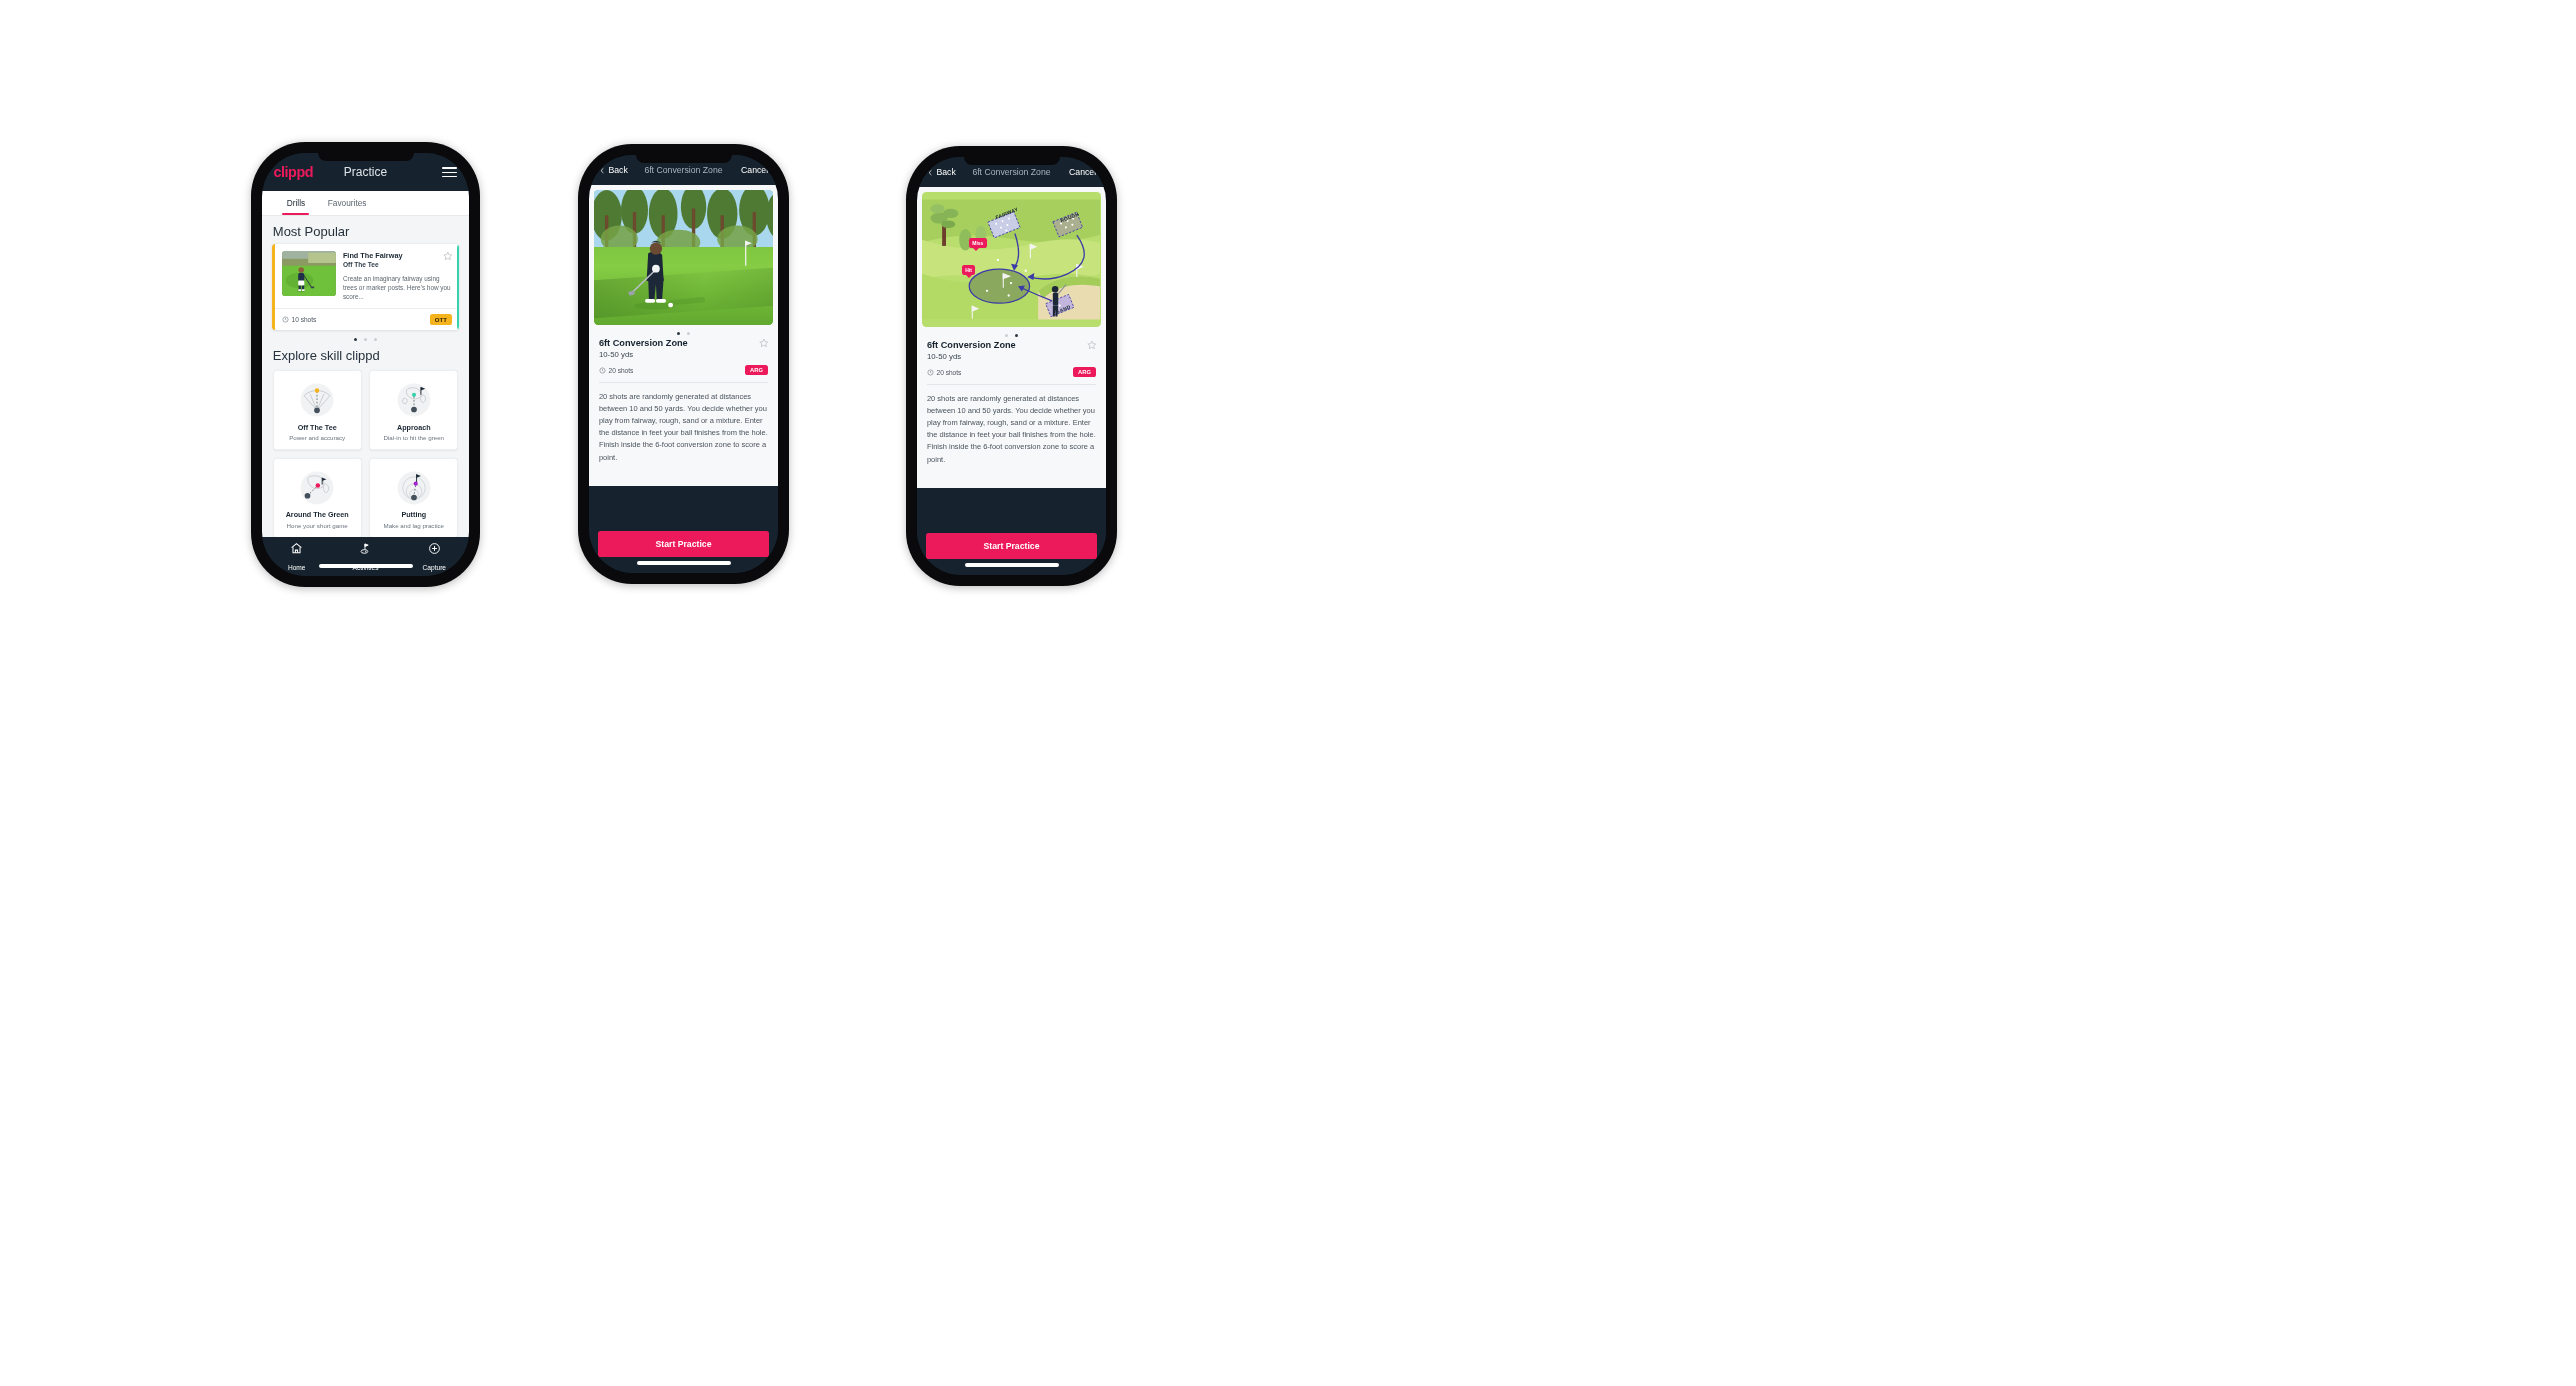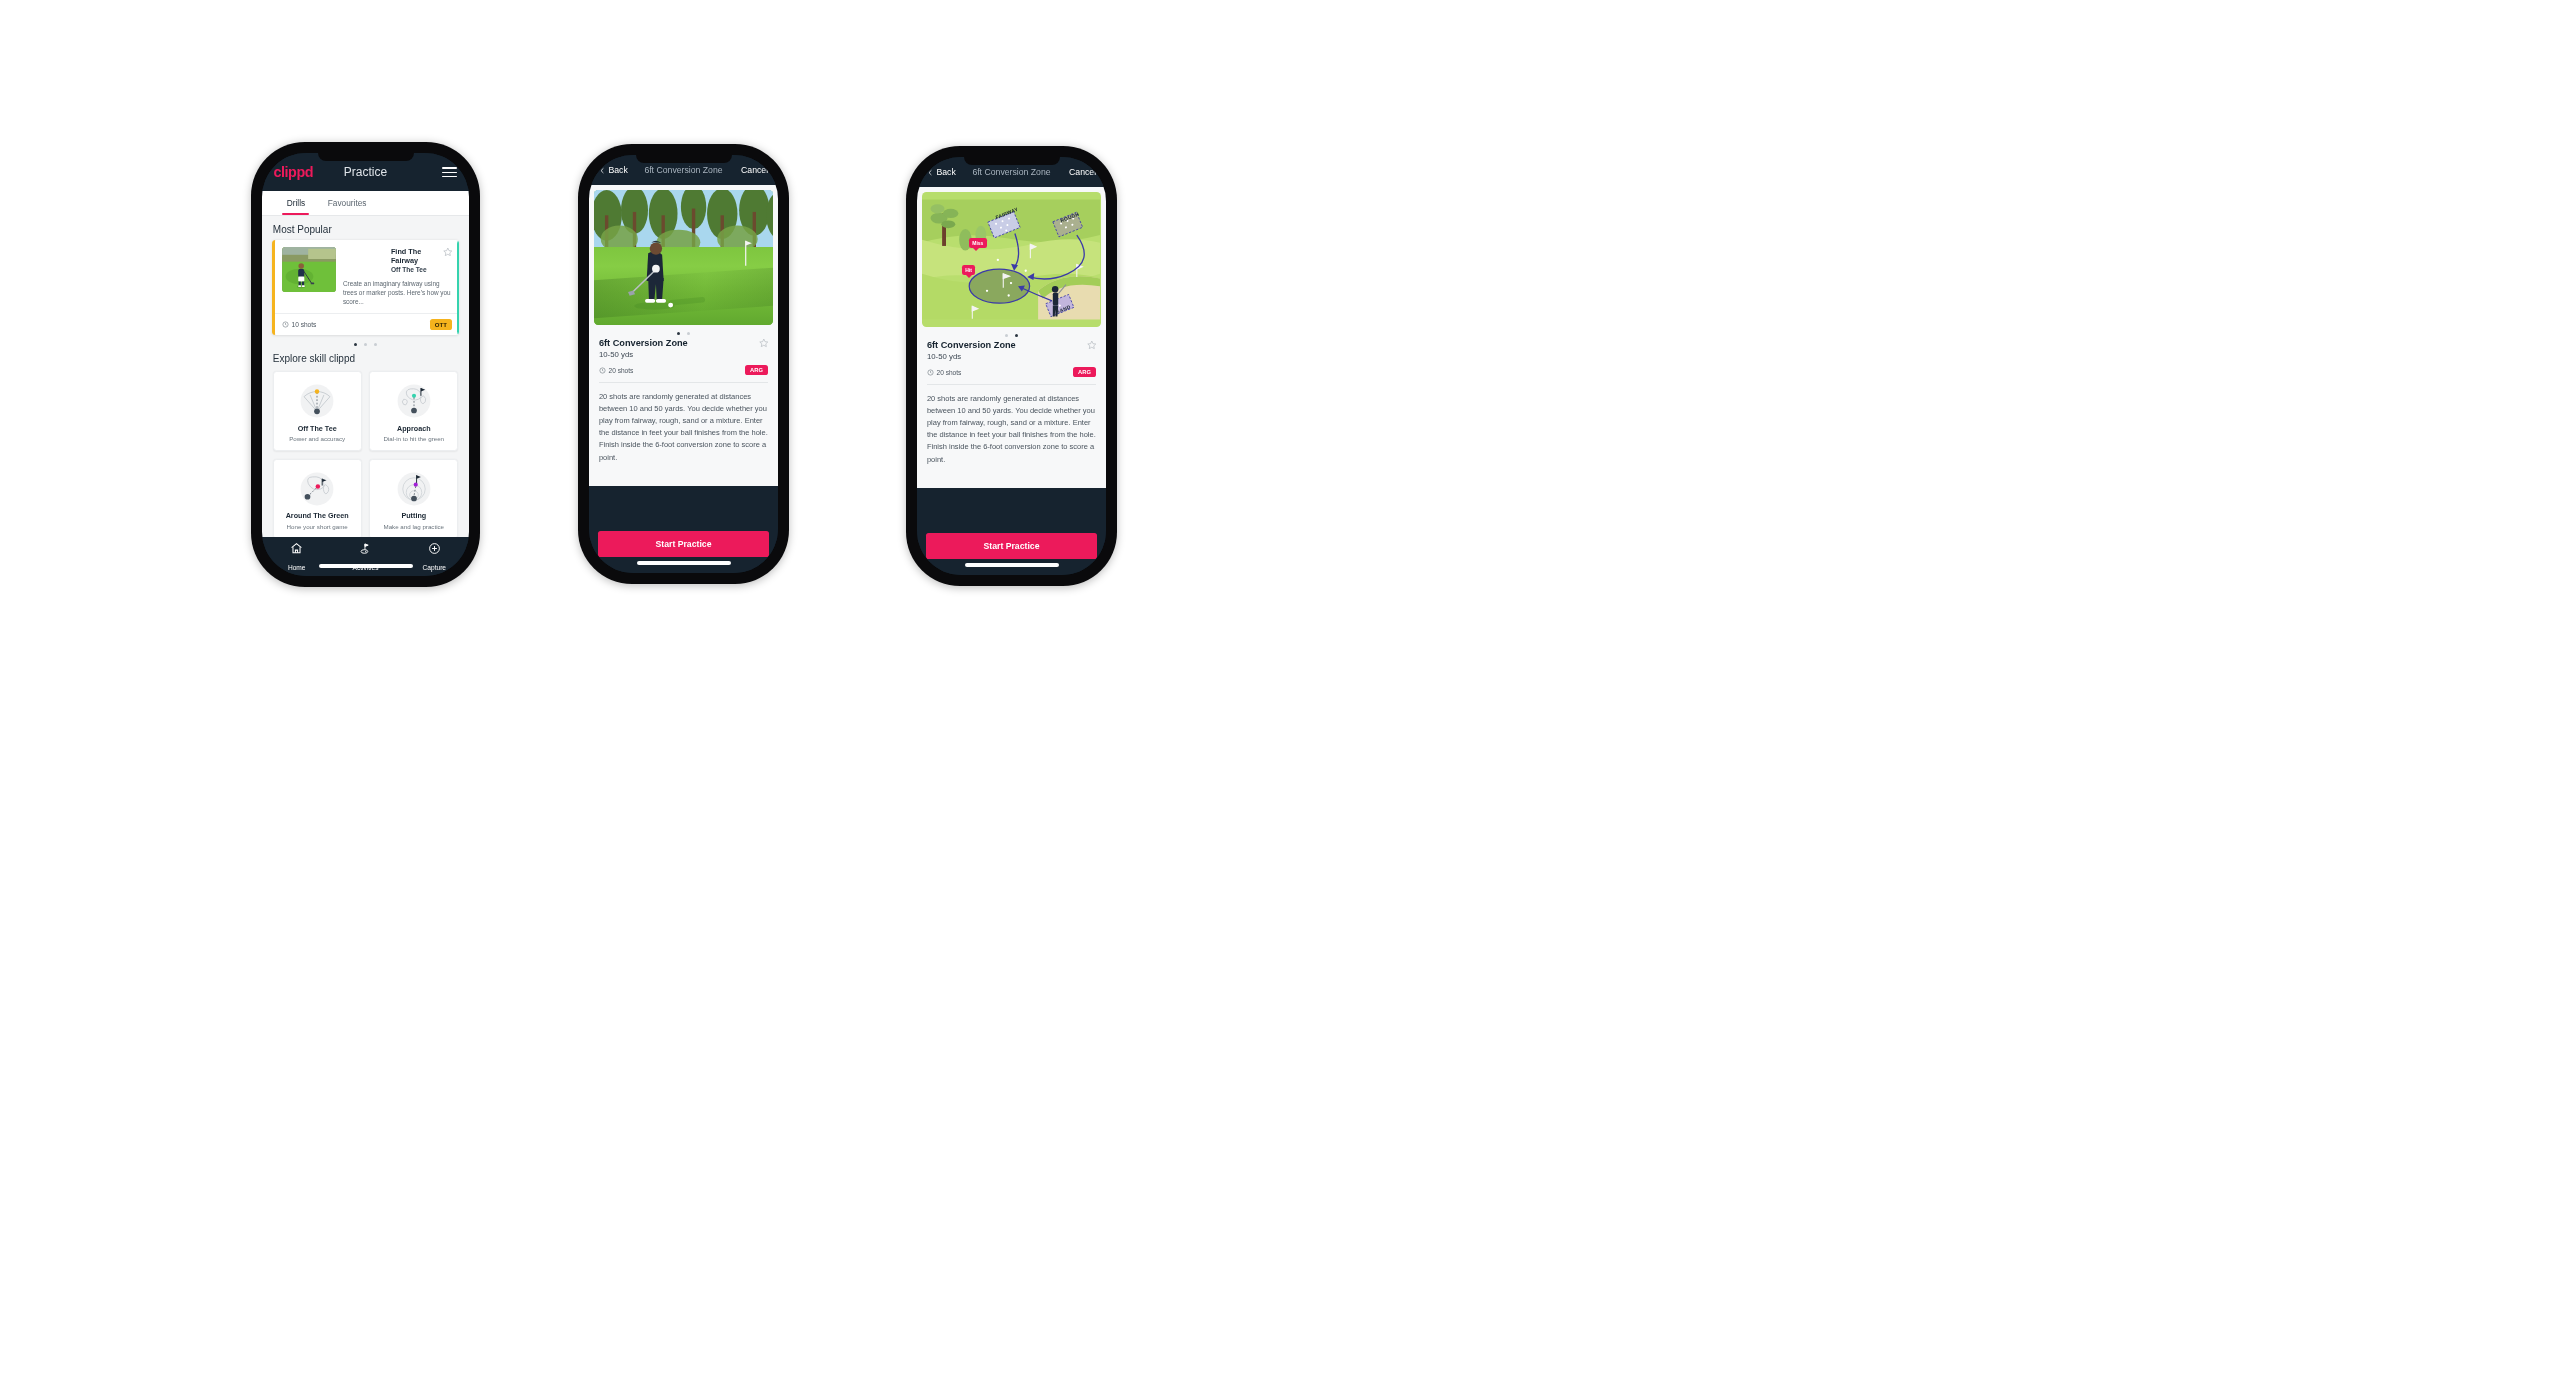--- a/index.html
+++ b/index.html
@@ -76,21 +76,21 @@
     margin-left: 7px;
   }
   .tab.active { color: #1b2733; font-weight: 500; }
   .tab.active::after {
     content: ""; position: absolute; left: 3.5px; right: 3.5px; bottom: 0;
     height: 1.9px; background: #ec1a5b; border-radius: 1.7px;
   }
 
   .body1 { flex: 1; background: #f4f5f6; overflow: hidden; position: relative; }
   .section-title {
-    font-size: 10px; color: #26323d; font-weight: 500;
+    font-size: 13px; color: #26323d; font-weight: 500;
     padding: 8.7px 10.5px 4.4px;
   }
 
   .drill-card {
     margin: 0 9.6px; background: #fff; border-radius: 3.5px;
     border-left: 3.5px solid #f5b31d;
     box-shadow: 0 0.9px 2.6px rgba(0,0,0,.10);
     overflow: hidden; position: relative;
   }
   .drill-top { display: flex; padding: 7px; gap: 7px; }
@@ -276,21 +276,21 @@
                     <rect x="22.8" y="40" width="2.6" height="5" fill="#20304a"></rect>
                     <rect x="18.4" y="44.2" width="3.6" height="2" rx="1" fill="#fff"></rect>
                     <rect x="22.6" y="44.2" width="3.6" height="2" rx="1" fill="#fff"></rect>
                     <path d="M25 28 L34 42" stroke="#2b3440" stroke-width="1.1" fill="none"></path>
                     <rect x="33" y="41" width="4" height="2" rx="0.6" fill="#39424f"></rect>
                   </g>
                 </svg>
               </div>
               <div class="drill-meta">
                 <div style="display:flex;align-items:flex-start;">
-                  <div style="flex:1;margin-left:48px;">
+                  <div style="flex:1;">
                     <div class="drill-name">Find The Fairway</div>
                     <div class="drill-sub">Off The Tee</div>
                   </div>
                   <svg class="star" viewBox="0 0 24 24" fill="none" stroke="currentColor" stroke-width="1.8">
                     <polygon points="12,2.6 15,9.2 22,10 16.9,14.8 18.3,21.6 12,18.2 5.7,21.6 7.1,14.8 2,10 9,9.2"></polygon>
                   </svg>
                 </div>
                 <div class="drill-desc">Create an imaginary fairway using trees or marker posts. Here's how you score...</div>
               </div>
             </div>

